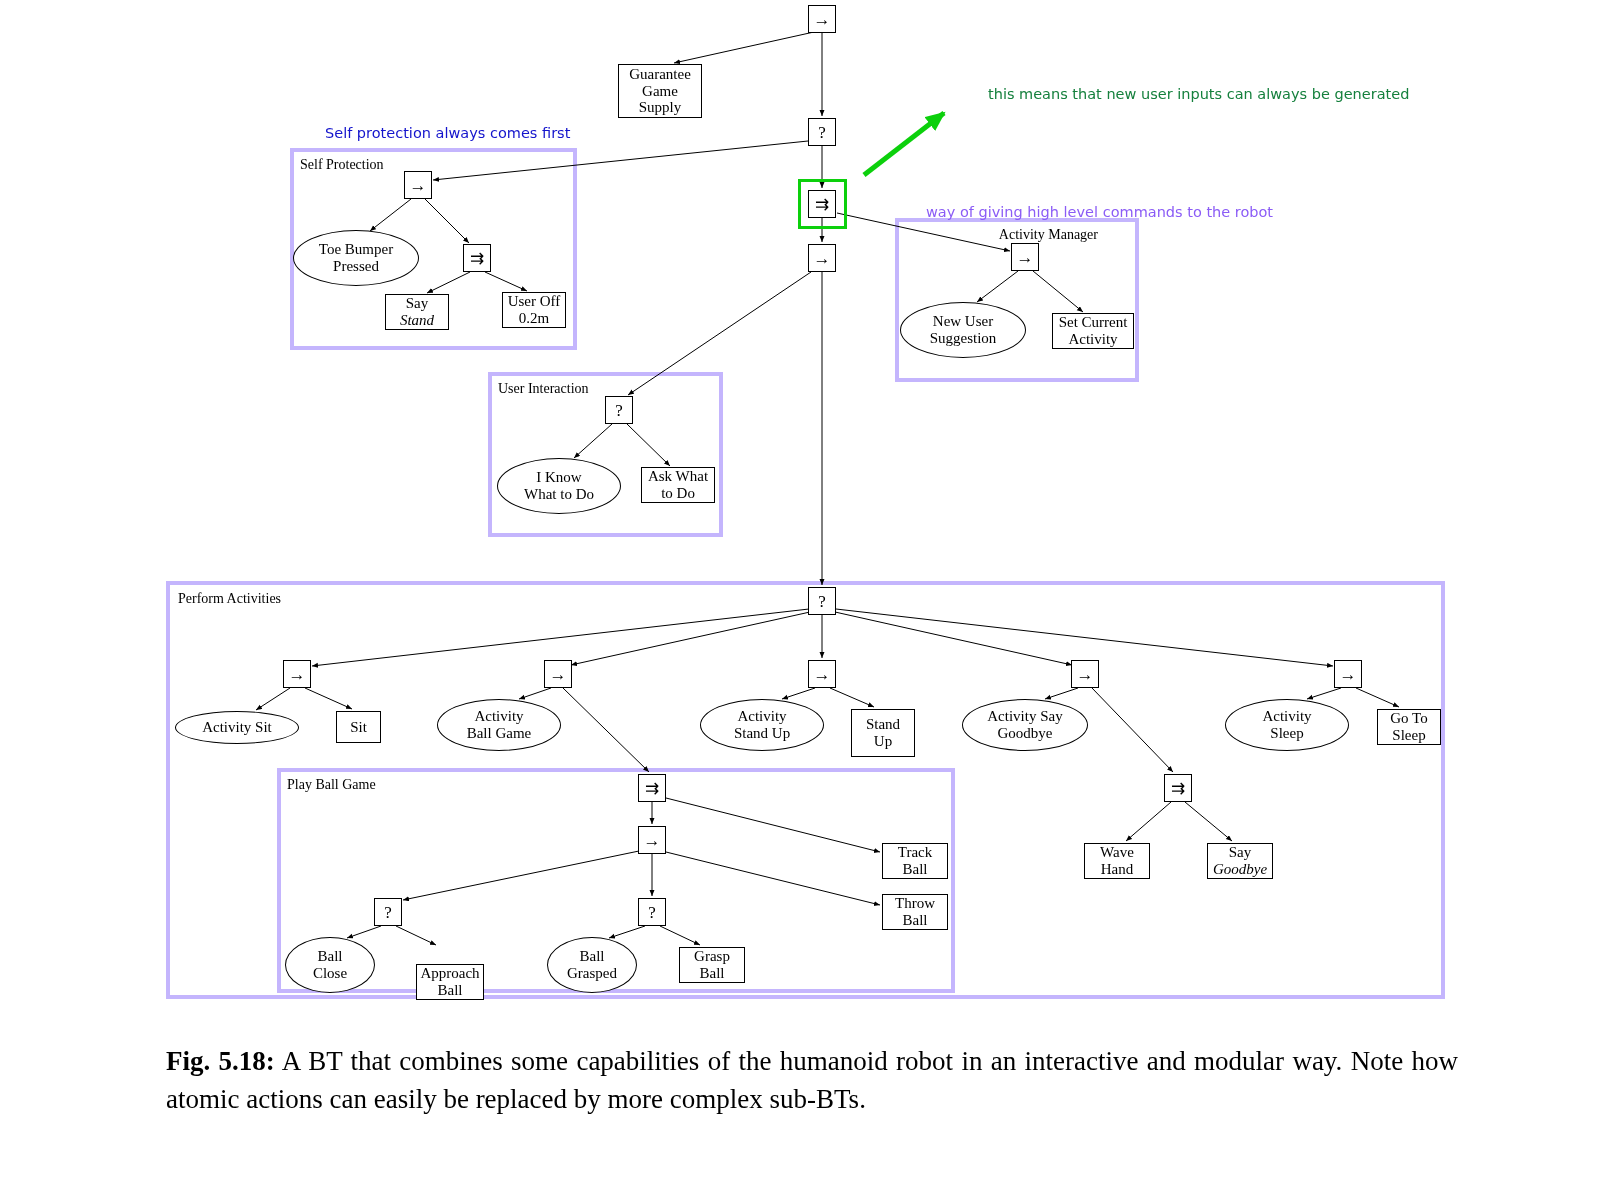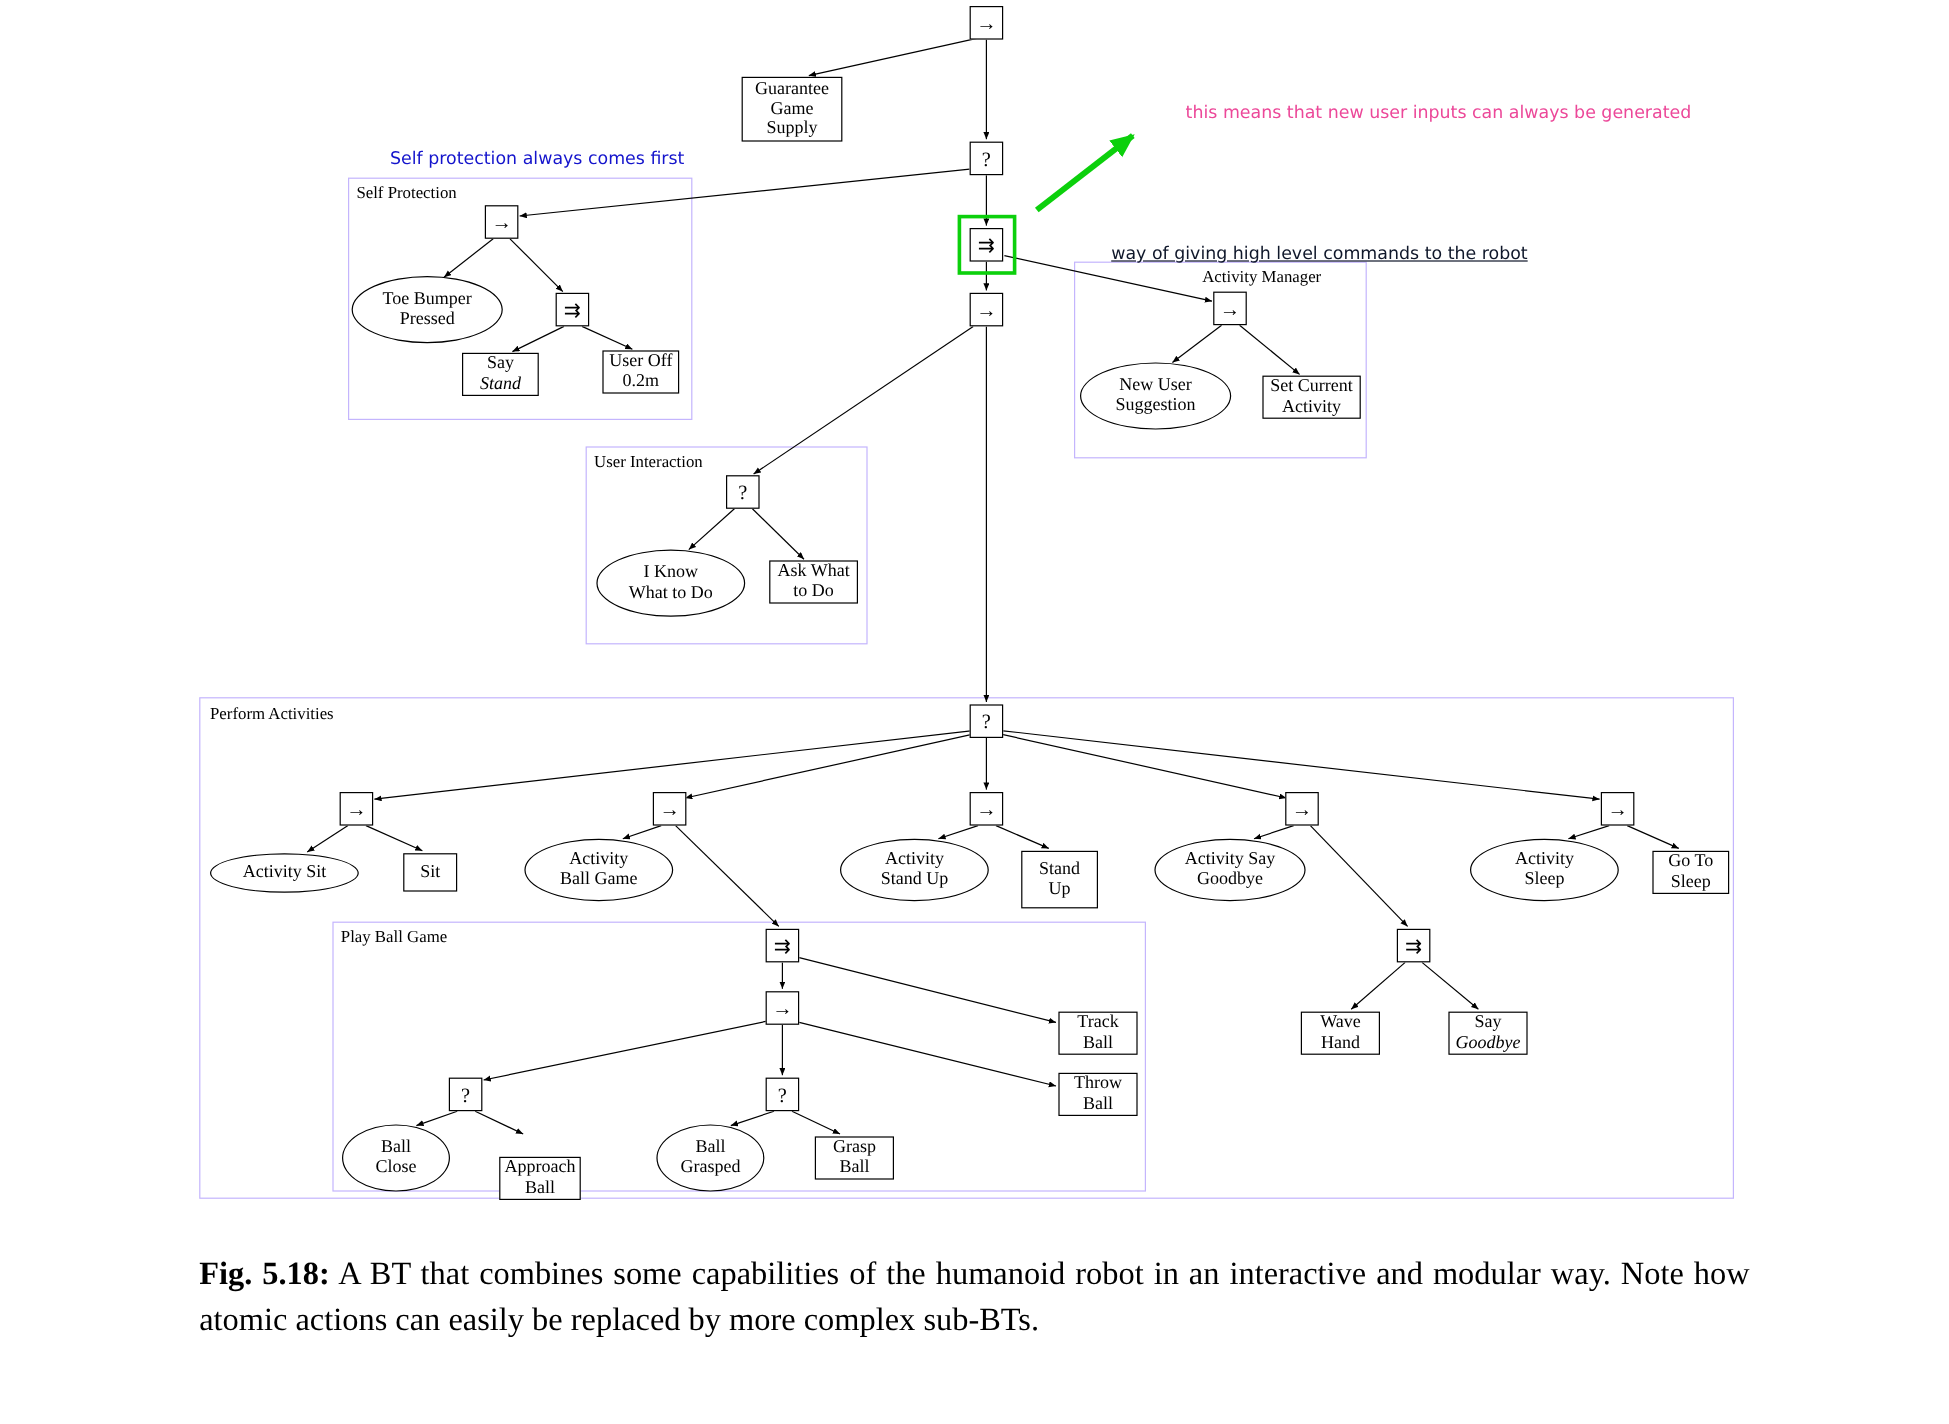--- a/index.html
+++ b/index.html
@@ -1,39 +1,39 @@
 <!DOCTYPE html>
 <html><head>
 <meta charset="utf-8">
 <style>
   html,body { margin:0; padding:0; }
   body {
     width:1624px; height:1187px; position:relative; background:#ffffff;
     font-family:"Liberation Serif", serif; color:#000;
   }
   .edges { position:absolute; left:0; top:0; z-index:2; }
-  .group { position:absolute; border:1px solid #c4b5fd; box-sizing:border-box; z-index:1; background:transparent; }
+  .group { position:absolute; border:4px solid #c4b5fd; box-sizing:border-box; z-index:1; background:transparent; }
   .glabel { position:absolute; font-size:14px; white-space:nowrap; }
   .cnode {
     position:absolute; width:28px; height:28px; background:#fff; border:1px solid #000;
     box-sizing:border-box; display:flex; align-items:center; justify-content:center;
     font-size:17px; z-index:3; line-height:1;
   }
   .leafbox {
     position:absolute; background:#fff; border:1px solid #000; box-sizing:border-box;
     display:flex; flex-direction:column; align-items:center; justify-content:center;
     text-align:center; font-size:15px; line-height:1.13; z-index:3;
   }
   .ellipse { border-radius:50%; }
   .it { font-style:italic; }
   .hl { position:absolute; border:3px solid #0cd00c; box-sizing:border-box; z-index:4; background:transparent; }
   .note { position:absolute; font-family:"DejaVu Sans", sans-serif; font-size:14.5px; white-space:nowrap; z-index:5; }
   .note-blue { color:#1414cc; }
-  .note-green { color:#ec4899; }
-  .note-red { color:#0f172a; text-decoration:underline; }
+  .note-green { color:#15803d; }
+  .note-red { color:#8b5cf6; }
   .caption {
     position:absolute; left:166px; top:1042px; width:1292px; font-size:27px;
     line-height:1.42; text-align:justify; z-index:5;
   }
   .figlabel { font-weight:bold; padding-right:7px; }
 </style>
 </head>
 <body>
 
 <svg class="edges" width="1624" height="1040">

